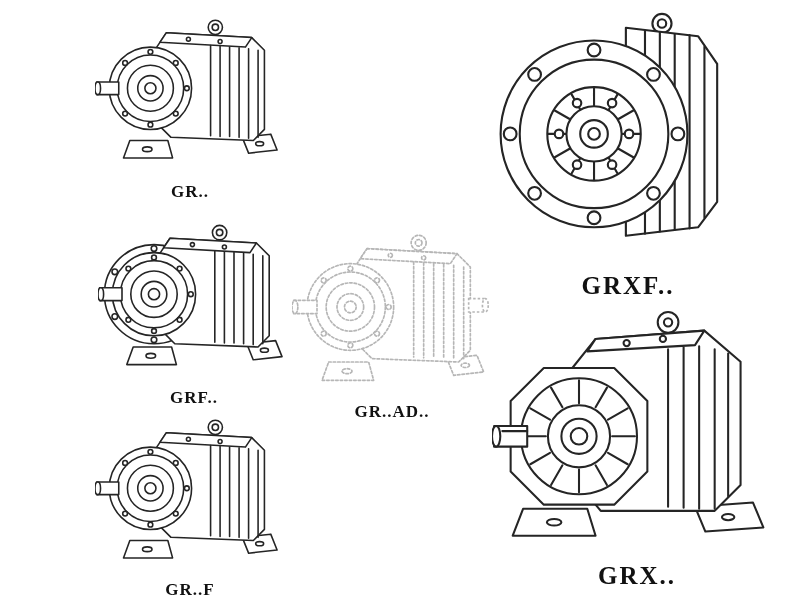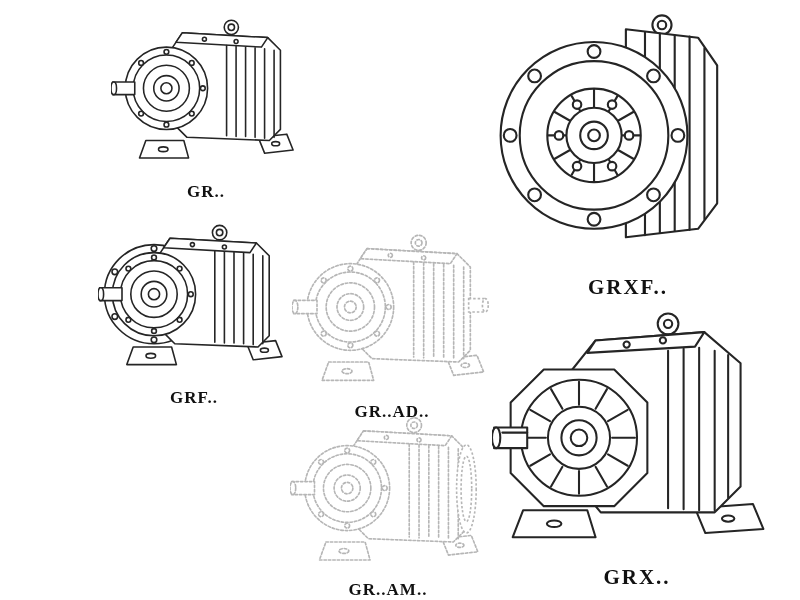--- a/index.html
+++ b/index.html
@@ -4,21 +4,21 @@
 <style>
   * { margin:0; padding:0; box-sizing:border-box; }
   html,body { background:#ffffff; }
   body { font-family:"Liberation Serif", serif; }
   .canvas { position:relative; width:800px; height:600px; background:#fff; overflow:hidden; }
   .figure { position:absolute; display:flex; flex-direction:column; align-items:center; }
   .figure svg.drawing { flex:1 1 auto; width:100%; min-height:0; color:var(--line,#252525); }
   .figure.ghost svg.drawing { color:var(--ghost-line,#b6b6b6); stroke-dasharray:3 2.4; }
   .caption { flex:0 0 auto; font-weight:bold; font-size:17px; letter-spacing:1px;
              color:var(--label,#111); text-align:center; padding-top:2px; white-space:nowrap; }
-  .caption.big { font-size:21px; letter-spacing:2px; }
+  .caption.big { font-size:25px; letter-spacing:2px; }
   .defs { position:absolute; width:0; height:0; overflow:hidden; }
 </style>
 </head>
 <body>
 
 <svg class="defs" aria-hidden="true">
   <defs>
 
     <symbol id="sym-side" viewBox="0 0 240 200">
       <g fill="#fff" stroke="currentColor" stroke-width="2" stroke-linejoin="round" stroke-linecap="round">
@@ -141,21 +141,21 @@
         <rect x="2" y="118" width="32" height="20"></rect>
         <ellipse cx="4" cy="128" rx="4" ry="10"></ellipse>
         <path d="M10 123 H34" fill="none"></path>
       </g>
     </symbol>
   </defs>
 </svg>
 
 <div class="canvas">
 
-  <figure class="figure" style="left:111px;top:6px;width:190px;height:196px">
+  <figure class="figure" style="left:95px;top:6px;width:190px;height:196px">
     <svg class="drawing" viewBox="0 0 240 200">
         <use href="#sym-side"></use>
       </svg>
     <figcaption class="caption">GR..</figcaption>
   </figure>
 
 
   <figure class="figure" style="left:490px;top:2px;width:276px;height:298px">
     <svg class="drawing" viewBox="0 0 260 240">
         <use href="#sym-front"></use>
@@ -170,27 +170,27 @@
     <figcaption class="caption">GRF..</figcaption>
   </figure>
 
   <figure class="figure ghost" style="left:292px;top:224px;width:200px;height:198px">
     <svg class="drawing" viewBox="0 0 240 200">
         <use href="#sym-side-ad"></use>
       </svg>
     <figcaption class="caption">GR..AD..</figcaption>
   </figure>
 
+  <figure class="figure" style="left:95px;top:408px;width:190px;height:192px">
+    <svg class="drawing" viewBox="0 0 240 200">
+        <use href="#sym-side"></use>
+      </svg>
+    <figcaption class="caption">GR..F</figcaption>
+  </figure>
 
-  <figure class="figure ghost" style="left:290px;top:408px;width:196px;height:192px">
-    <svg class="drawing" viewBox="0 0 240 200">
-        <use href="#sym-side-am"></use>
-      </svg>
-    <figcaption class="caption">GR..AM..</figcaption>
-  </figure>
 
   <figure class="figure" style="left:492px;top:296px;width:290px;height:294px">
     <svg class="drawing" viewBox="0 0 280 240">
         <use href="#sym-large"></use>
       </svg>
     <figcaption class="caption big">GRX..</figcaption>
   </figure>
 
 </div>
 

